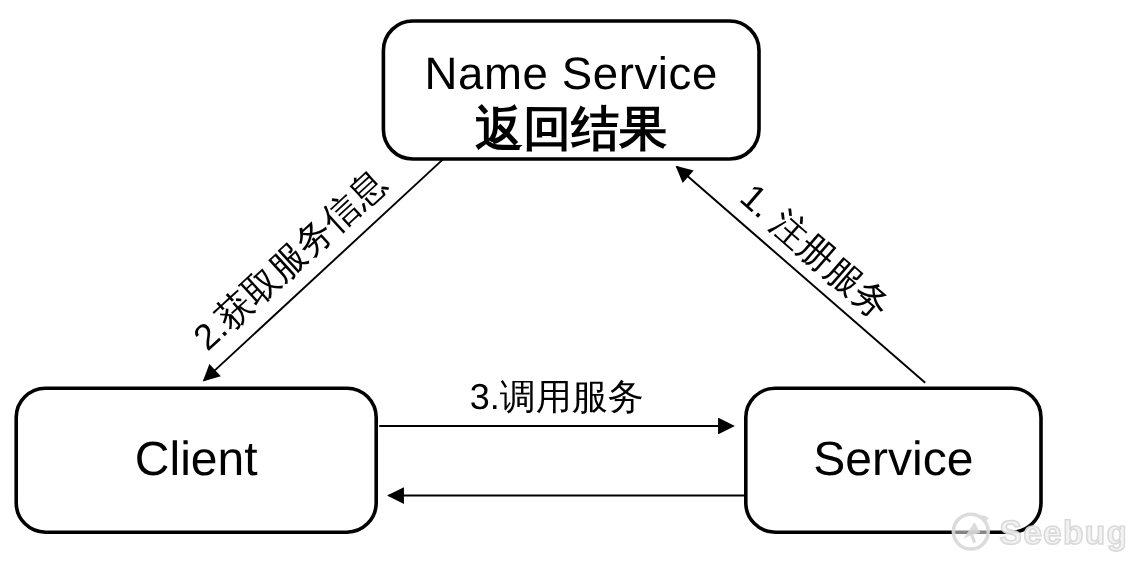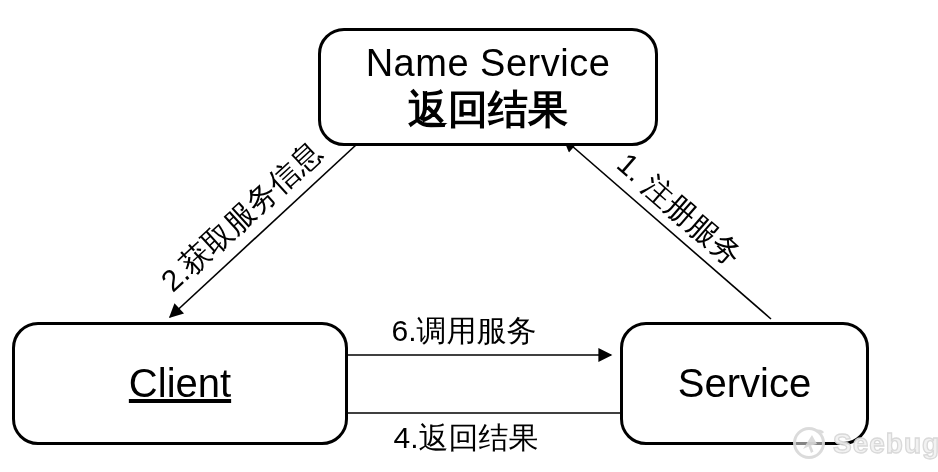--- a/index.html
+++ b/index.html
@@ -85,40 +85,39 @@
 
     <line x1="771" y1="319" x2="564" y2="139" stroke="#000" stroke-width="1.6" marker-end="url(#ah)"></line>
 
     <line x1="370" y1="132" x2="170" y2="317" stroke="#000" stroke-width="1.6" marker-end="url(#ah)"></line>
 
     <line x1="316" y1="355" x2="611" y2="355" stroke="#000" stroke-width="1.7" marker-end="url(#ah)"></line>
 
     <line x1="620" y1="413" x2="324" y2="413" stroke="#000" stroke-width="1.7" marker-end="url(#ah)"></line>
   </svg>
 
-  <div class="node" style="left:318px; top:28px; width:340px; height:118px;">
+  <div class="node" style="left:318px; top:16px; width:316px; height:118px;justify-content:flex-end;">
     <div class="node-title">Name Service</div>
     <div class="node-subtitle">返回结果</div>
   </div>
 
-  <div class="node" style="left:12px; top:322px; width:336px; height:123px;text-decoration:underline;">
+  <div class="node" style="left:12px; top:322px; width:303px; height:123px;">
     <div class="node-label">Client</div>
   </div>
 
   <div class="node" style="left:620px; top:322px; width:249px; height:123px;">
     <div class="node-label">Service</div>
   </div>
 
   <div class="edge-label rot-left" style="left:242px; top:217px;">2.获取服务信息</div>
 
   <div class="edge-label rot-right" style="left:679px; top:210px;">1. 注册服务</div>
 
-  <div class="edge-label" style="left:464px; top:331px;">6.调用服务</div>
+  <div class="edge-label" style="left:464px; top:331px;">3.调用服务</div>
 
-  <div class="edge-label" style="left:466px; top:438px;">4.返回结果</div>
 
   <div id="watermark">
     <svg width="38" height="40" viewBox="0 0 38 40">
       <circle cx="18" cy="19" r="14.5" fill="rgba(255,255,255,0.55)" stroke="#dadada" stroke-width="3"></circle>
       <path d="M21 11 L12 25 L17.5 22.5 L20 29 L22.5 27.5 L20 21.5 L26 20 Z" fill="#dadada"></path>
       <path d="M25 7 Q30 6 32 9" stroke="#dadada" stroke-width="2.5" fill="none"></path>
     </svg>
     <span class="wm-text">Seebug</span>
   </div>
 

